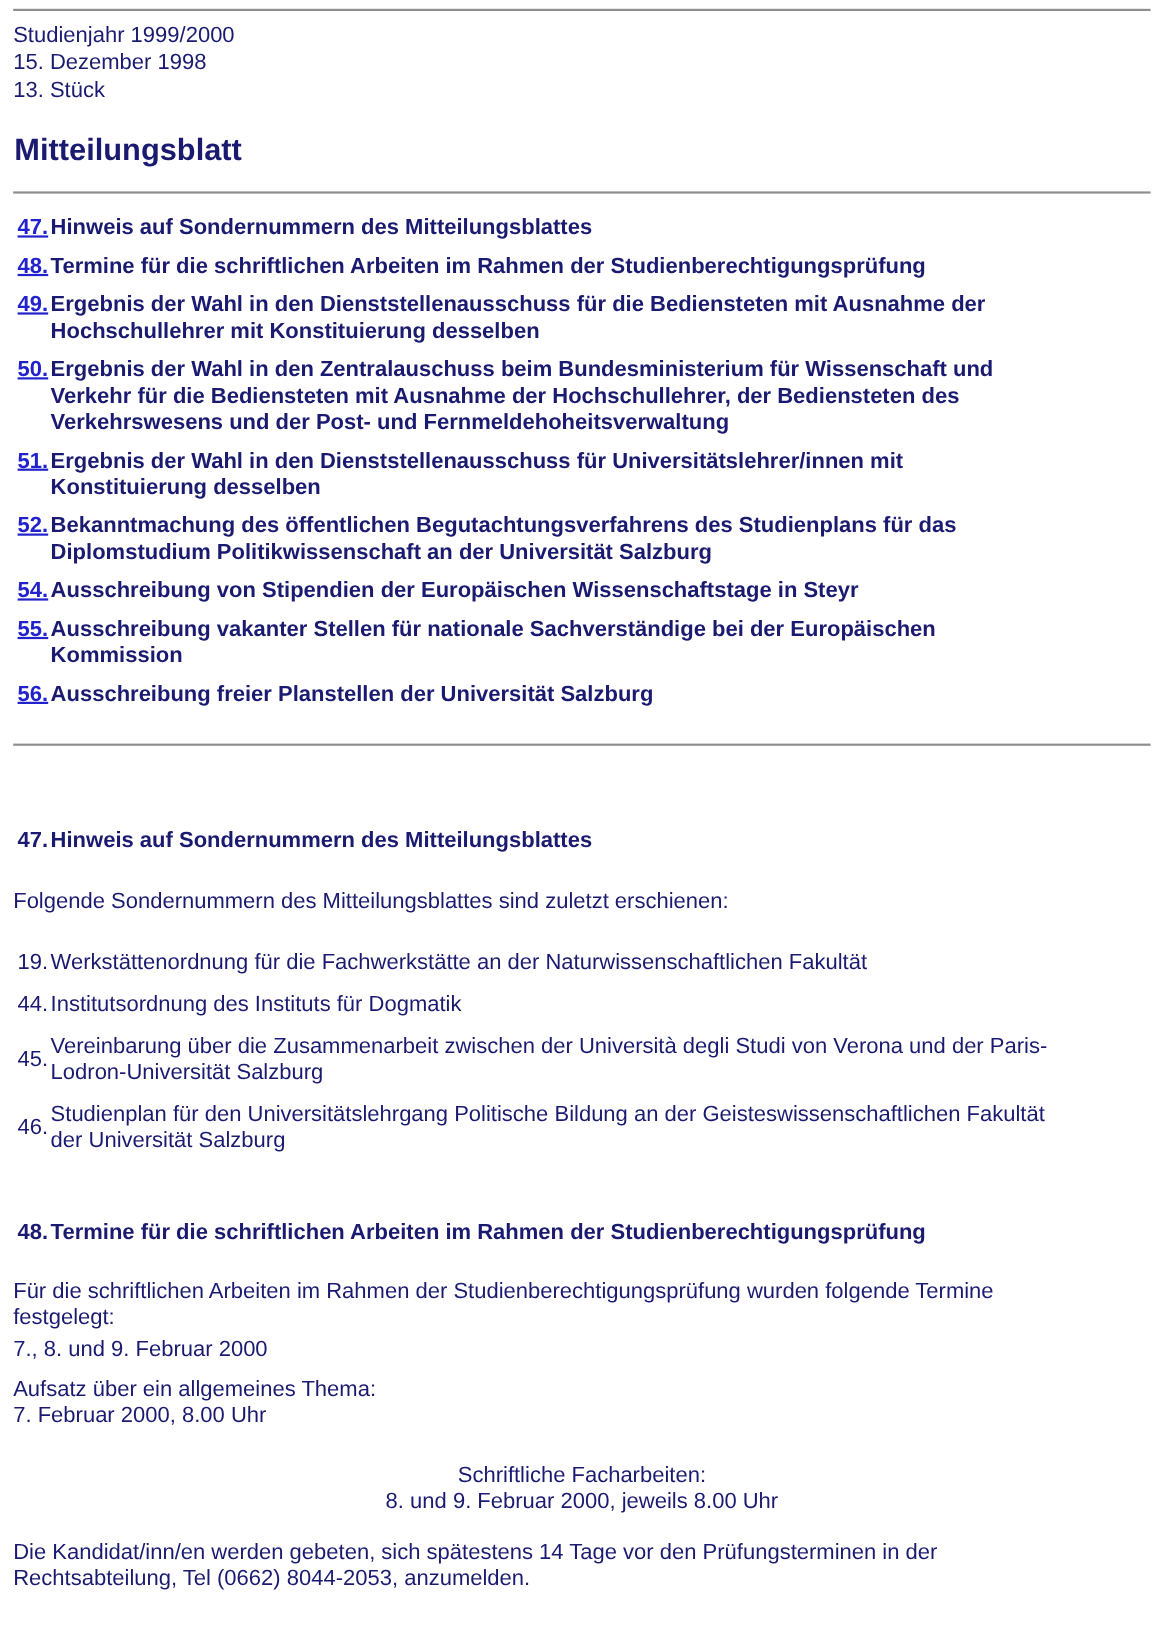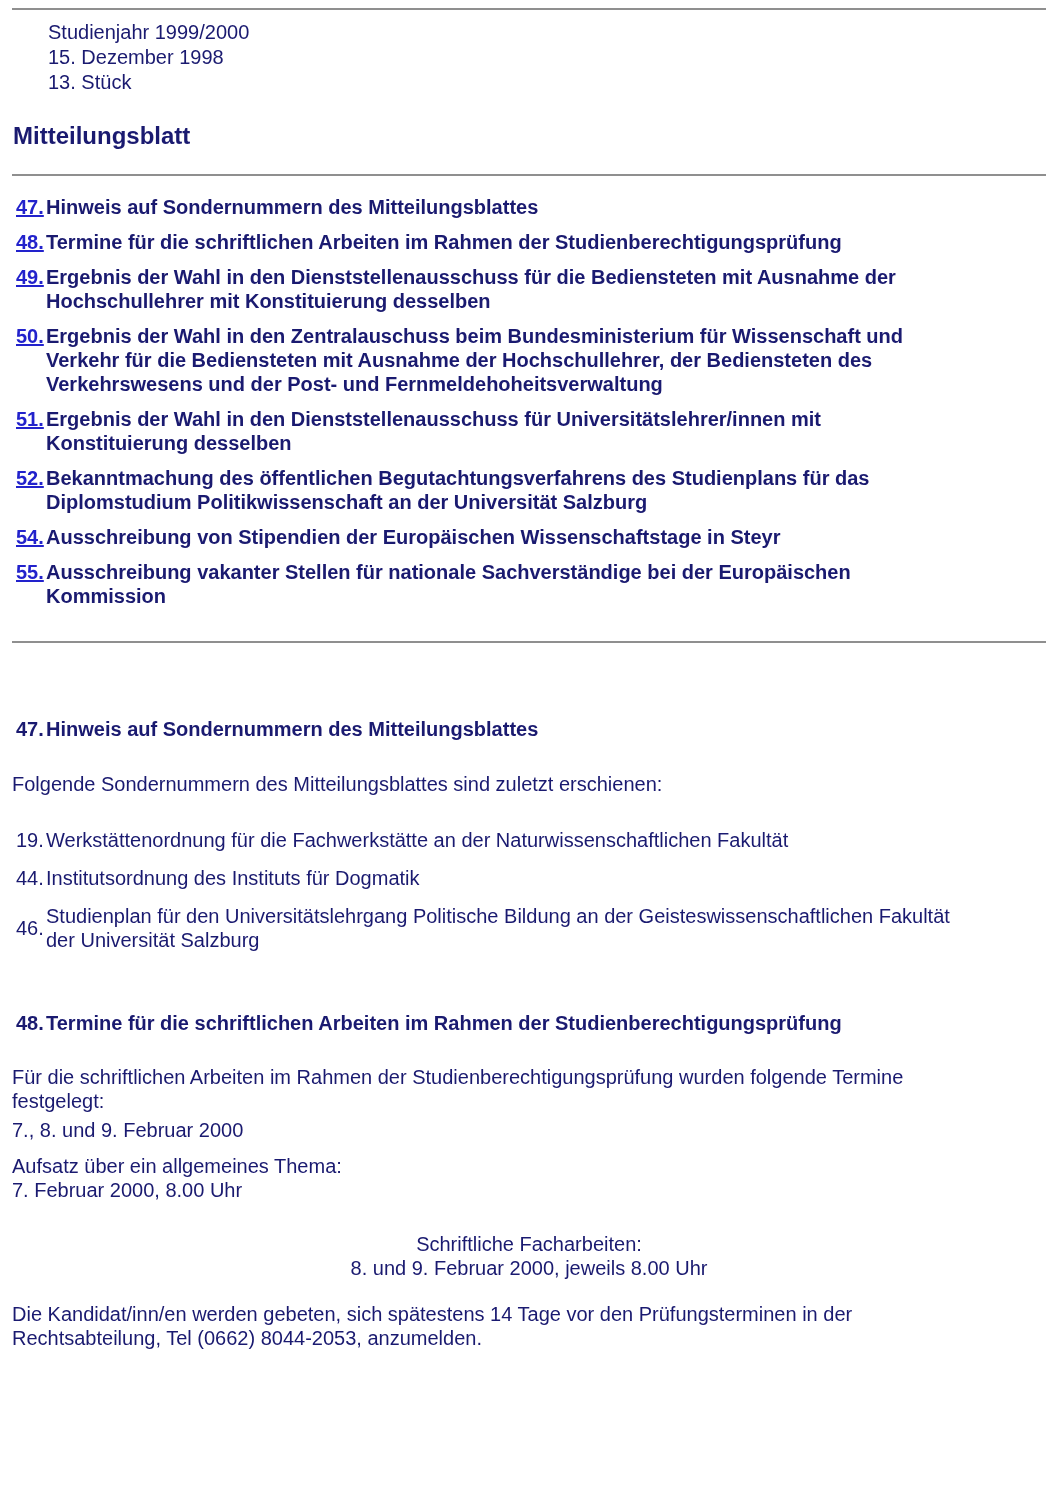--- a/index.html
+++ b/index.html
@@ -15,23 +15,23 @@
     font-size:20px;
     line-height:24px;
     color:var(--navy);
   }
   hr{
     border:none;
     height:2px;
     background:var(--rule);
     margin:0;
   }
-  .page-header{margin-top:10px;line-height:25px;margin-left:36px;}
+  .page-header{margin-top:10px;line-height:25px;}
   h1{
-    font-size:24px;
+    font-size:28px;
     line-height:37px;
     font-weight:bold;
     margin:22px 0 0 1px;
     color:var(--navy);
   }
   .rule-2{margin-top:20px;}
   .rule-3{margin-top:33px;}
 
   .row{
     display:grid;
@@ -132,40 +132,49 @@
   </div>
   <div class="row">
     <a href="#" class="num">54.</a>
     <div class="toc-text">Ausschreibung von Stipendien der Europäischen Wissenschaftstage in Steyr</div>
   </div>
   <div class="row">
     <a href="#" class="num">55.</a>
     <div class="toc-text">Ausschreibung vakanter Stellen für nationale Sachverständige bei der Europäischen
 Kommission</div>
   </div>
+  <div class="row">
+    <a href="#" class="num">56.</a>
+    <div class="toc-text">Ausschreibung freier Planstellen der Universität Salzburg</div>
+  </div>
 </div>
 
 <hr class="rule-3">
 
 <section>
   <div class="row sec-head-row sec47">
     <span class="num">47.</span>
     <div class="sec-head-text">Hinweis auf Sondernummern des Mitteilungsblattes</div>
   </div>
 
   <p class="p-folgende">Folgende Sondernummern des Mitteilungsblattes sind zuletzt erschienen:</p>
 
   <div class="sublist">
     <div class="row">
       <span class="num">19.</span>
       <div class="sub-text">Werkstättenordnung für die Fachwerkstätte an der Naturwissenschaftlichen Fakultät</div>
     </div>
     <div class="row">
       <span class="num">44.</span>
       <div class="sub-text">Institutsordnung des Instituts für Dogmatik</div>
+    </div>
+    <div class="row">
+      <span class="num">45.</span>
+      <div class="sub-text">Vereinbarung über die Zusammenarbeit zwischen der Università degli Studi von Verona und der Paris-
+Lodron-Universität Salzburg</div>
     </div>
     <div class="row">
       <span class="num">46.</span>
       <div class="sub-text">Studienplan für den Universitätslehrgang Politische Bildung an der Geisteswissenschaftlichen Fakultät
 der Universität Salzburg</div>
     </div>
   </div>
 </section>
 
 <section>

